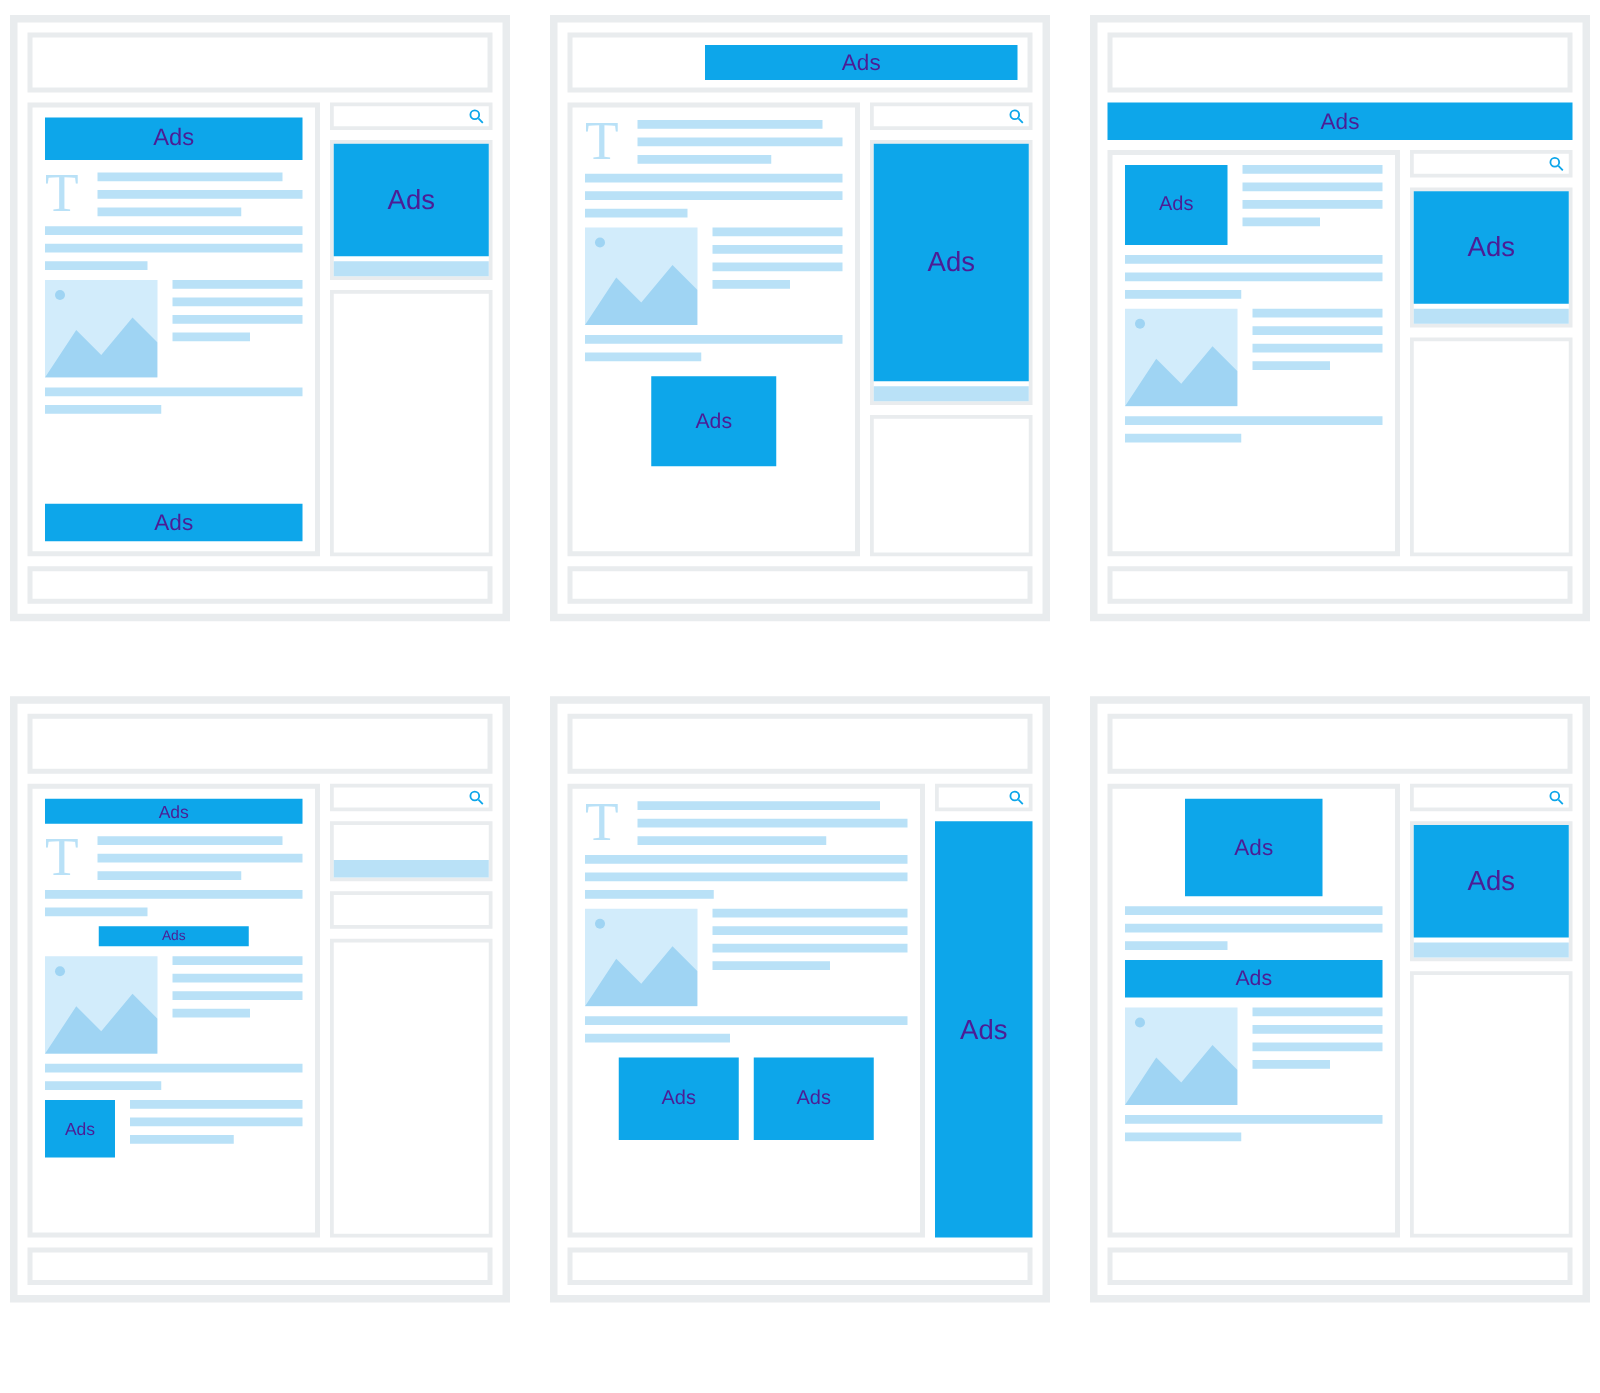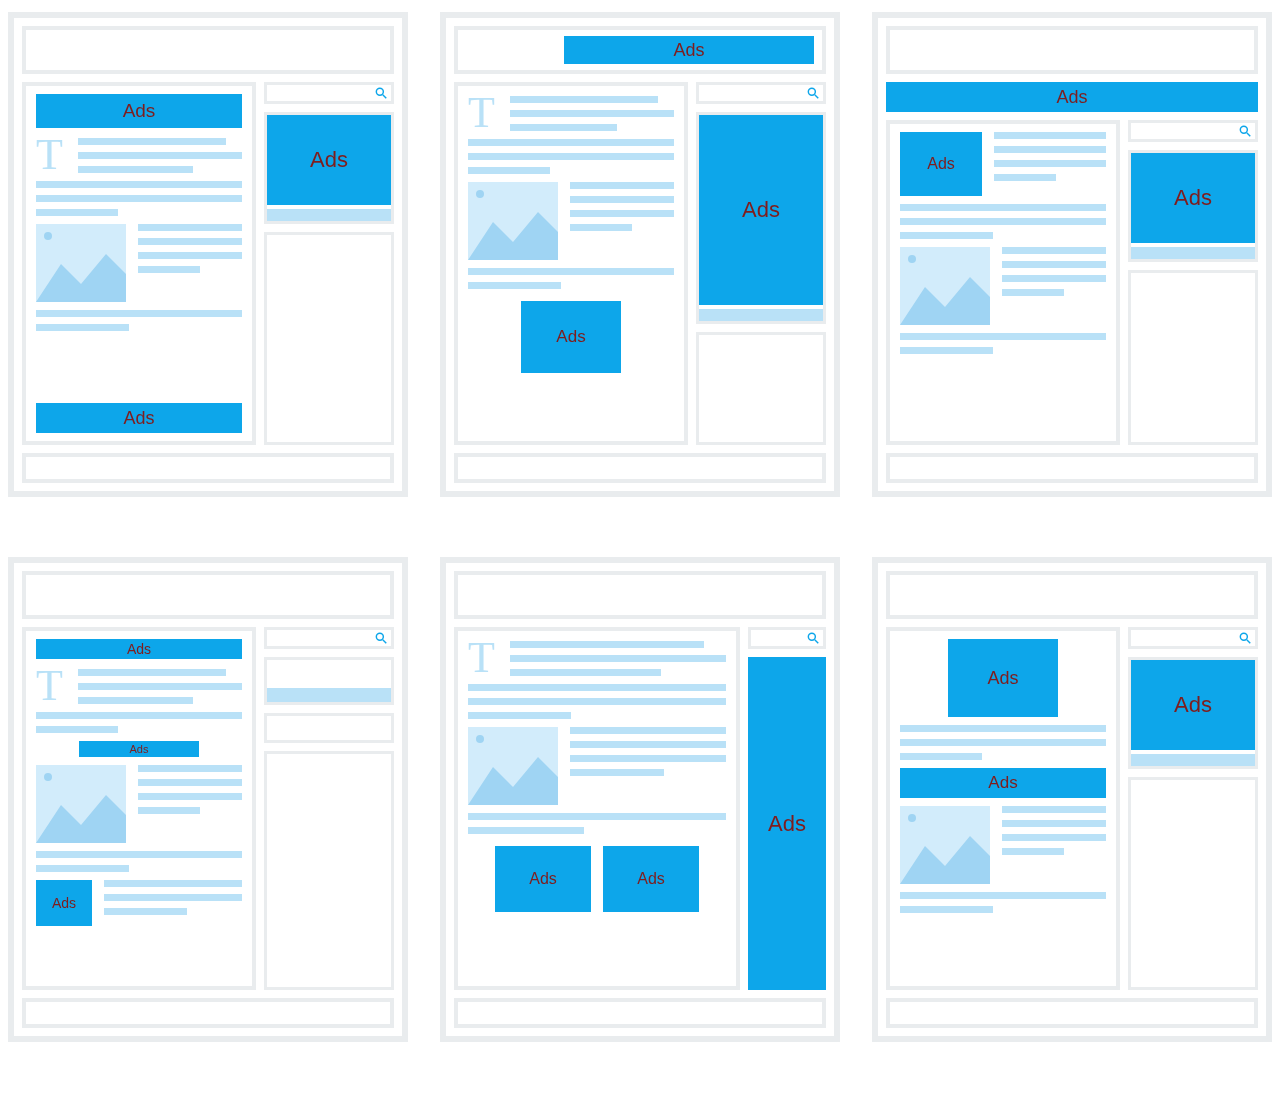--- a/index.html
+++ b/index.html
@@ -63,21 +63,21 @@
   .sideblock {
     border: 3px solid #e9ecee;
     display: flex;
     flex-direction: column;
     gap: 4px;
     padding: 0;
   }
   .sideblock.fill { flex: 1; }
   .ad {
     background: #0da6ea;
-    color: #7f1d1d;
+    color: #4c1d95;
     display: flex;
     align-items: center;
     justify-content: center;
     font-weight: 400;
   }
   .lineL { height: 8px; background: #b9e1f7; }
   .lineS { height: 7px; background: #b9e1f7; }
   .para { display: flex; flex-direction: column; gap: 7px; }
   .dropcap-row { display: flex; gap: 10px; }
   .dropcap {

